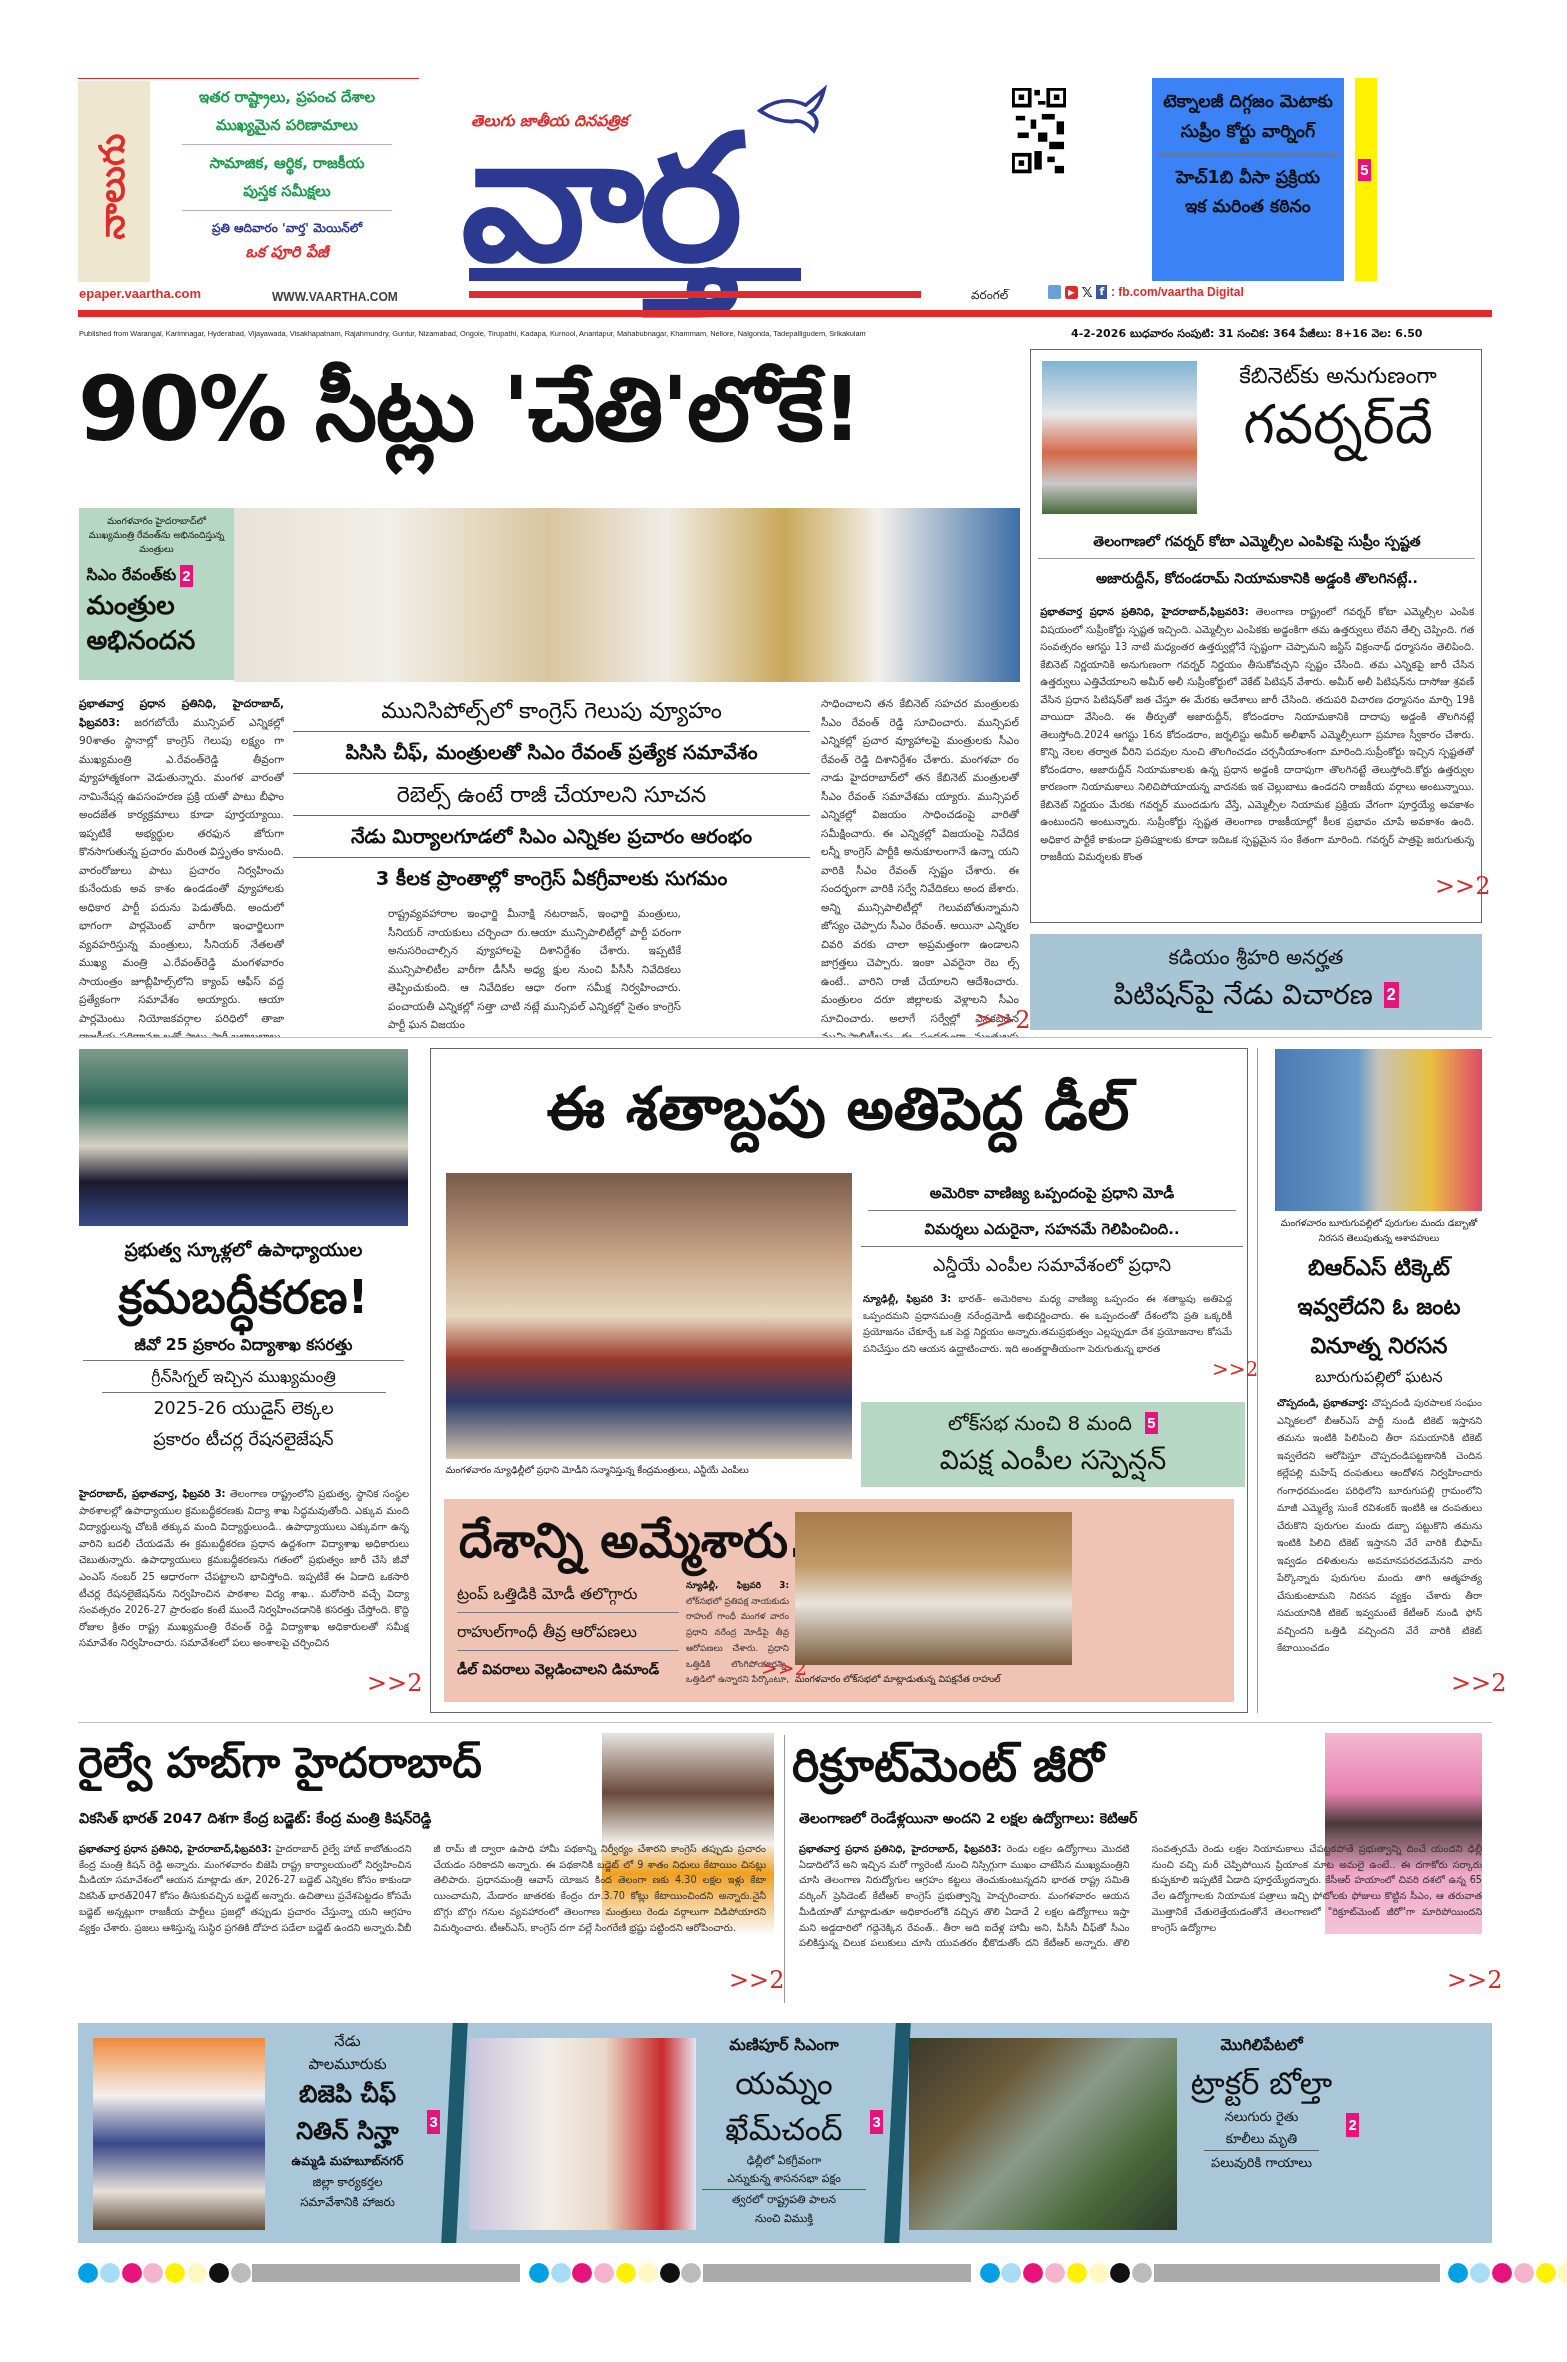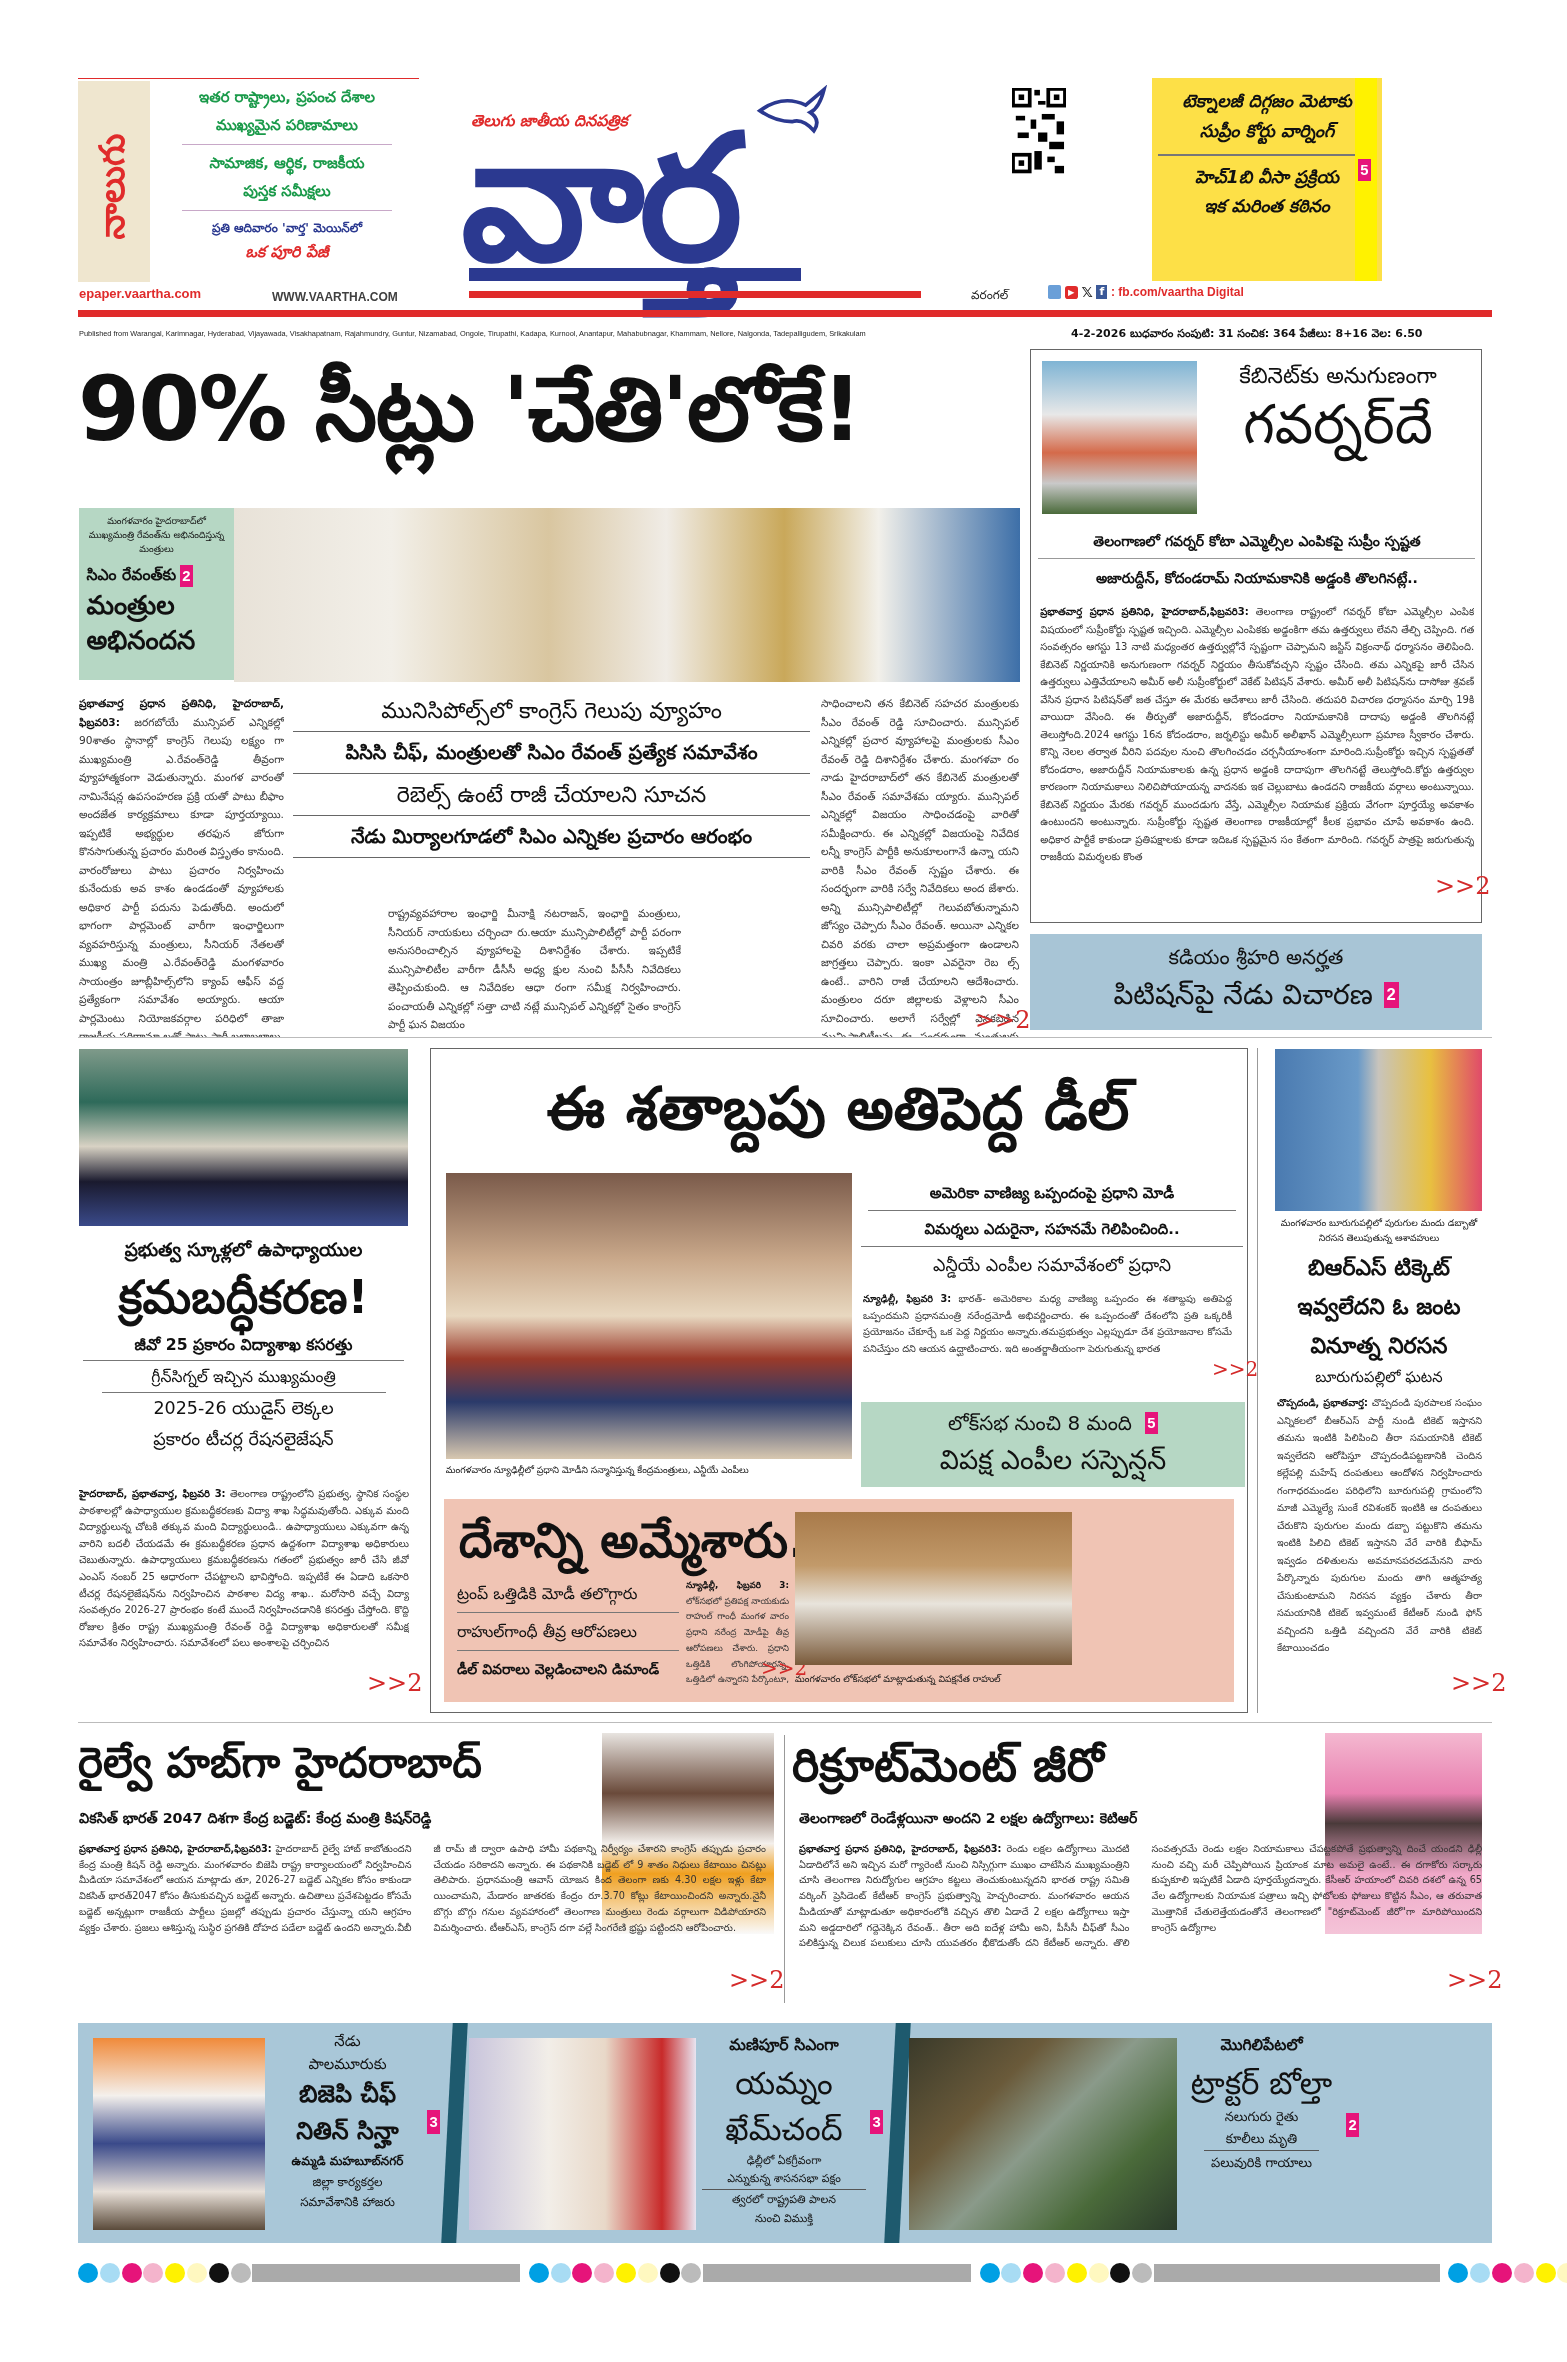--- a/index.html
+++ b/index.html
@@ -65,21 +65,21 @@
         <rect x="48" y="36" width="8" height="14" fill="#000"></rect>
       <rect x="6" y="48" width="12" height="6" fill="#000"></rect>
         <rect x="28" y="48" width="10" height="10" fill="#000"></rect>
       <rect x="40" y="58" width="16" height="8" fill="#000"></rect>
         <rect x="24" y="68" width="8" height="20" fill="#000"></rect>
       <rect x="38" y="74" width="8" height="6" fill="#000"></rect>
         <rect x="46" y="84" width="10" height="8" fill="#000"></rect>
     </svg>
   </div>
 
-  <div class="abs" style="left:1152px;top:78px;width:230px;height:203px;background:#fde047;font-style:italic;">
+  <div class="abs" style="left:1152px;top:78px;width:192px;height:203px;background:#3b82f6;">
     <div class="center" style="padding-top:9.2px;">
       <div style="font-size:17.5px;font-weight:bold;line-height:29.5px;">టెక్నాలజీ దిగ్గజం మెటాకు</div>
       <div style="font-size:17.5px;font-weight:bold;line-height:29.5px;">సుప్రీం కోర్టు వార్నింగ్</div>
       <div style="border-top:2.8px double #777;margin:7.4px 5.5px;"></div>
       <div style="font-size:17.5px;font-weight:bold;line-height:29.5px;">హెచ్1బి వీసా ప్రక్రియ</div>
       <div style="font-size:17.5px;font-weight:bold;line-height:29.5px;">ఇక మరింత కఠినం</div>
     </div>
   </div>
   <div class="abs" style="left:1355px;top:78px;width:22px;height:203px;background:#fff200;">
     <span class="pg-badge" style="position:absolute;left:2.8px;top:81px;width:13px;font-size:14.8px;line-height:22px;">5</span>
@@ -111,20 +111,21 @@
     <div style="font-size:26px;font-weight:bold;line-height:35px;">మంత్రుల</div>
     <div style="font-size:26px;font-weight:bold;line-height:35px;">అభినందన</div>
   </div>
   <div class="abs photo" style="left:234px;top:508px;width:786px;height:174px;background:linear-gradient(90deg,#e8e2d8 0%,#f2efe8 20%,#d9c6a0 40%,#f0ece6 55%,#c9a85a 70%,#f2f0ea 82%,#3d6fa8 100%);"></div>
 
   <div class="abs center" style="left:293px;top:690px;width:517px;">
     <div style="font-size:22px;line-height:41px;border-bottom:1.8px solid #666;">మునిసిపోల్స్‌లో కాంగ్రెస్ గెలుపు వ్యూహం</div>
     <div style="font-size:19.4px;font-weight:bold;line-height:41px;border-bottom:1.8px solid #666;">పిసిసి చీఫ్, మంత్రులతో సిఎం రేవంత్ ప్రత్యేక సమావేశం</div>
     <div style="font-size:22px;line-height:41px;border-bottom:1.8px solid #666;">రెబెల్స్ ఉంటే రాజీ చేయాలని సూచన</div>
     <div style="font-size:19.4px;font-weight:bold;line-height:41px;border-bottom:1.8px solid #666;">నేడు మిర్యాలగూడలో సిఎం ఎన్నికల ప్రచారం ఆరంభం</div>
+    <div style="font-size:19.4px;font-weight:bold;line-height:41px;">3 కీలక ప్రాంతాల్లో కాంగ్రెస్ ఏకగ్రీవాలకు సుగమం</div>
   </div>
 
   <div class="abs body-text" style="left:79px;top:694px;width:205px;height:343px;overflow:hidden;">
     <span class="dateline">ప్రభాతవార్త ప్రధాన ప్రతినిధి, హైదరాబాద్, ఫిబ్రవరి3:</span>
     <span>జరగబోయే మున్సిపల్ ఎన్నికల్లో 90శాతం స్థానాల్లో కాంగ్రెస్ గెలుపు లక్ష్యం గా ముఖ్యమంత్రి ఎ.రేవంత్‌రెడ్డి తీవ్రంగా వ్యూహాత్మకంగా వెడుతున్నారు. మంగళ వారంతో నామినేషన్ల ఉపసంహరణ ప్రక్రి యతో పాటు బీఫాం అందజేత కార్యక్రమాలు కూడా పూర్తయ్యాయి. ఇప్పటికే అభ్యర్థుల తరఫున జోరుగా కొనసాగుతున్న ప్రచారం మరింత విస్తృతం కానుంది. వారంరోజులు పాటు ప్రచారం నిర్వహించు కునేందుకు అవ కాశం ఉండడంతో వ్యూహాలకు అధికార పార్టీ పదును పెడుతోంది. అందులో భాగంగా పార్లమెంట్ వారీగా ఇంఛార్జిలుగా వ్యవహరిస్తున్న మంత్రులు, సీనియర్ నేతలతో ముఖ్య మంత్రి ఎ.రేవంత్‌రెడ్డి మంగళవారం సాయంత్రం జూబ్లీహిల్స్‌లోని క్యాంప్ ఆఫీస్ వద్ద ప్రత్యేకంగా సమావేశం అయ్యారు. ఆయా పార్లమెంటు నియోజకవర్గాల పరిధిలో తాజా రాజకీయ పరిణామా లతో పాటు పార్టీ బలాబలాలు, ప్రచార వ్యూహాలు, అభ్యర్థుల ఎంపిక తదితర అంశాలపై సీఎం రేవంత్ రెడ్డి, పీసీసీ అధ్యక్షుడు మహేష్‌కుమార్‌గౌడ్,</span>
   </div>
   <div class="abs body-text" style="left:388px;top:904px;width:293px;height:131px;overflow:hidden;">
     <span>రాష్ట్రవ్యవహారాల ఇంఛార్జి మీనాక్షి నటరాజన్, ఇంఛార్జి మంత్రులు, సీనియర్ నాయకులు చర్చించా రు.ఆయా మున్సిపాలిటీల్లో పార్టీ పరంగా అనుసరించాల్సిన వ్యూహాలపై దిశానిర్దేశం చేశారు. ఇప్పటికే మున్సిపాలిటీల వారీగా డీసీసీ అధ్య క్షుల నుంచి పీసీసీ నివేదికలు తెప్పించుకుంది. ఆ నివేదికల ఆధా రంగా సమీక్ష నిర్వహించారు. పంచాయతీ ఎన్నికల్లో సత్తా చాటి నట్లే మున్సిపల్ ఎన్నికల్లో సైతం కాంగ్రెస్ పార్టీ ఘన విజయం</span>
   </div>
   <div class="abs body-text" style="left:821px;top:694px;width:198px;height:343px;overflow:hidden;">

